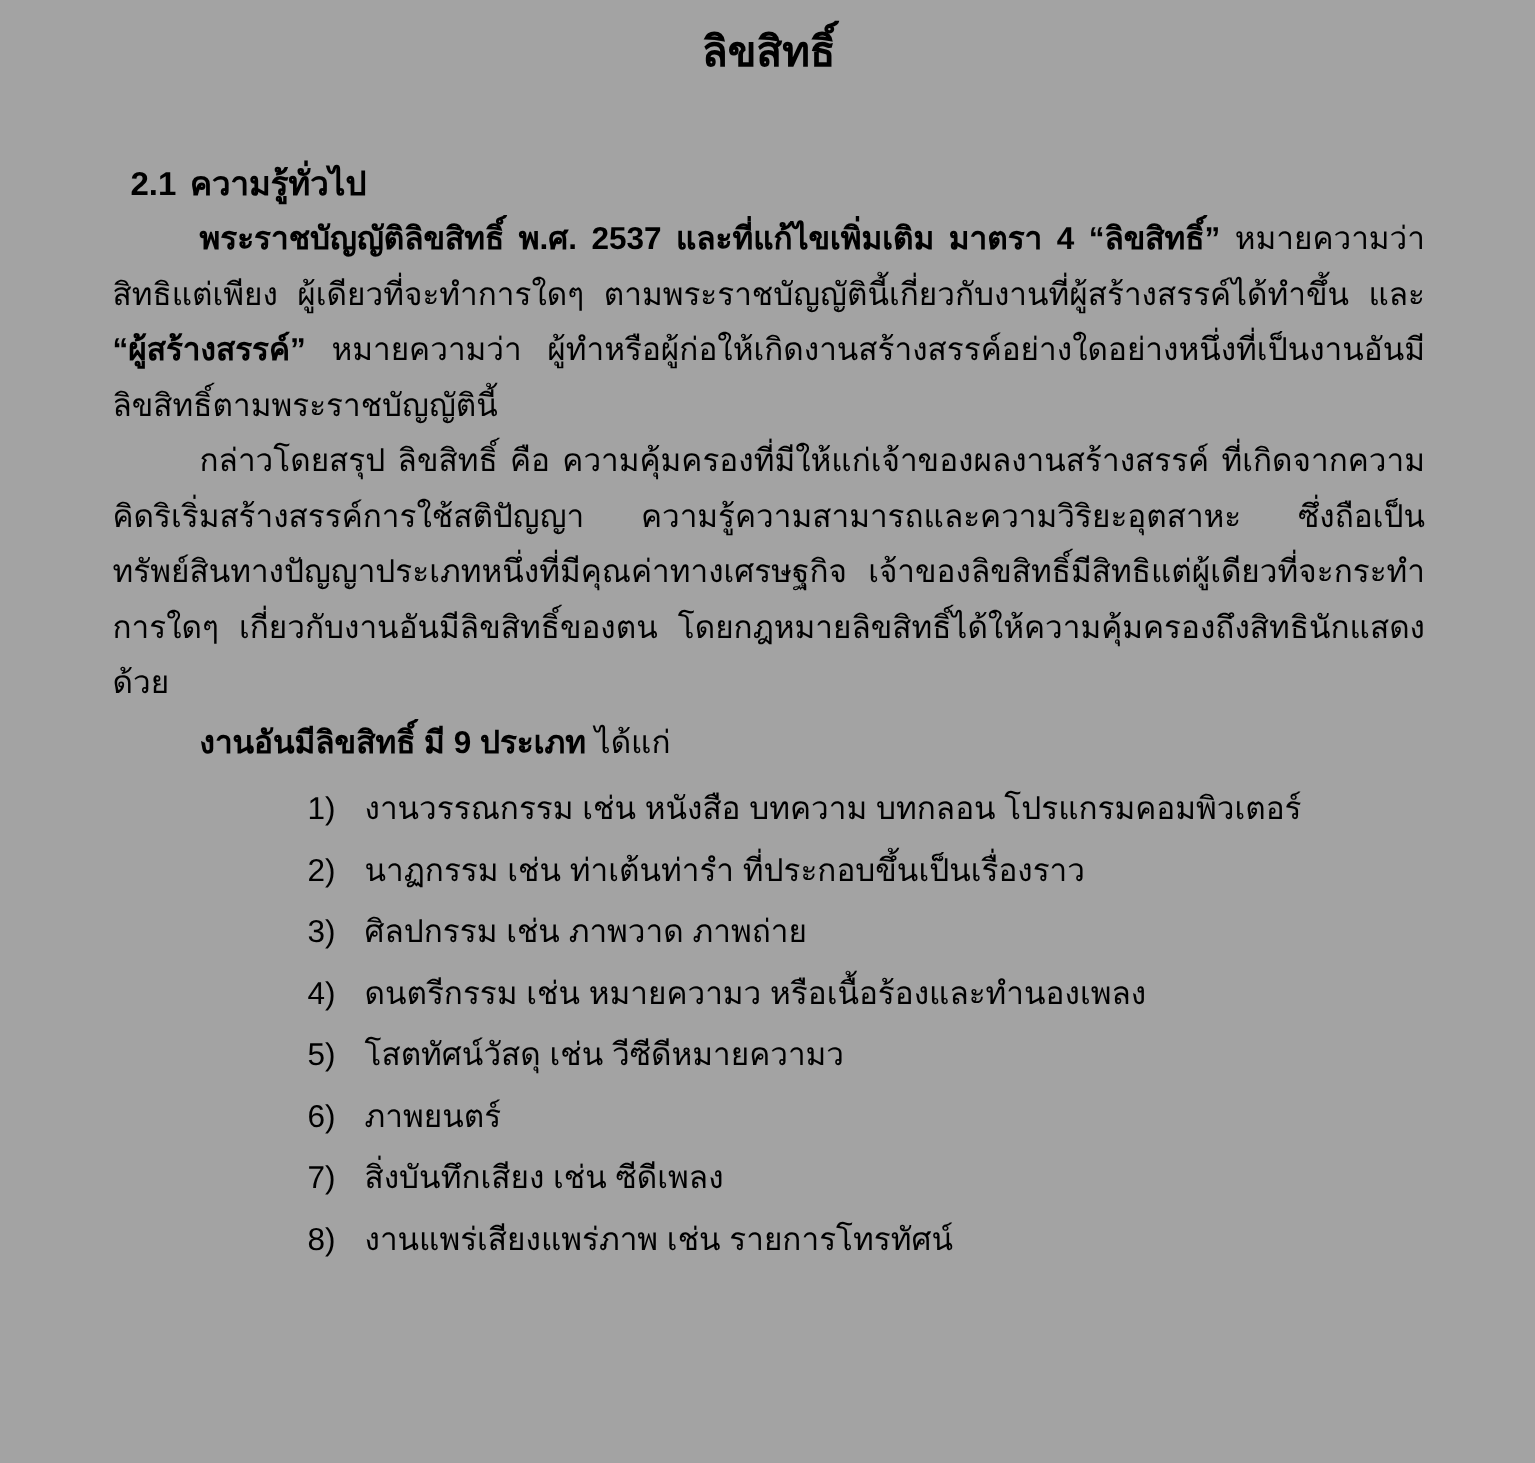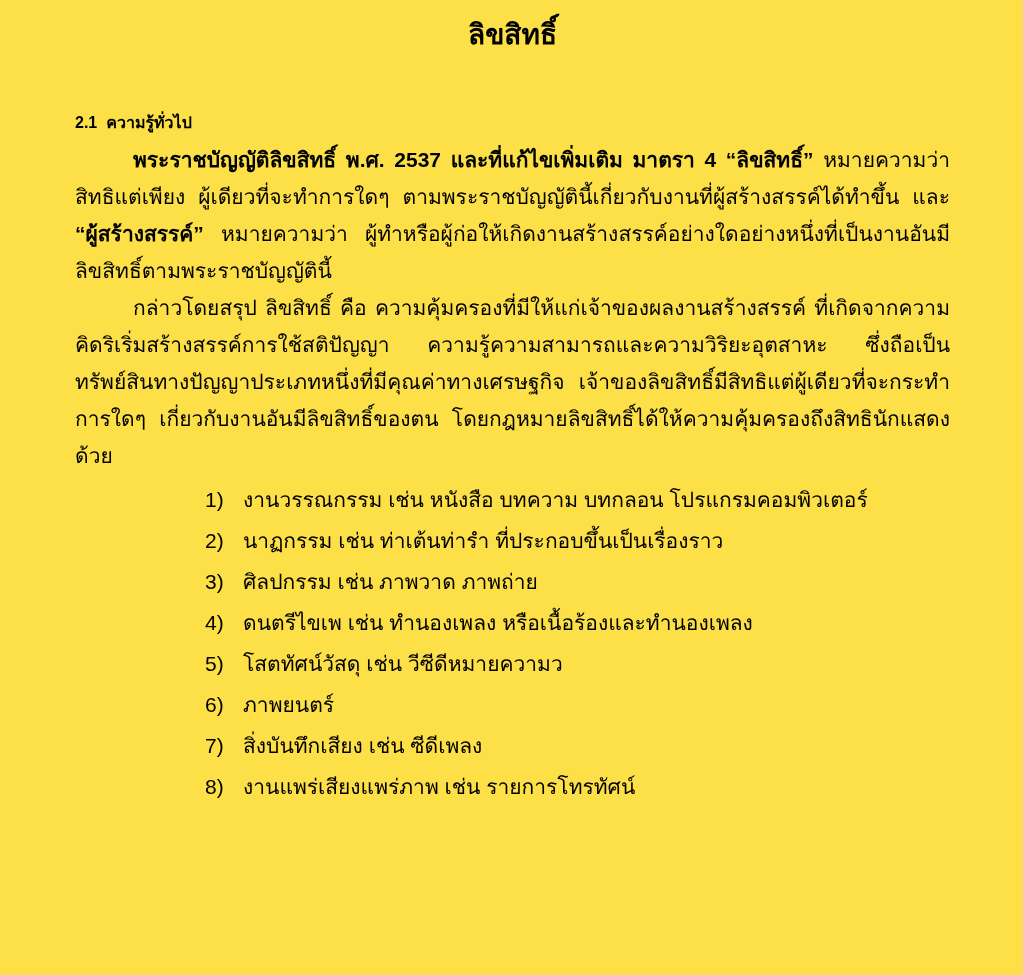--- a/index.html
+++ b/index.html
@@ -5,40 +5,41 @@
   html, body {
     margin: 0;
     padding: 0;
     background: #ffffff;
   }
   .page {
     position: relative;
     width: 1023px;
     height: 975px;
     box-sizing: border-box;
-    background: #fde047;
+    background: #a3a3a3;
     color: #000000;
     padding: 16px 73px 0 75px;
     font-family: "Liberation Sans", sans-serif;
     font-size: 21px;
     line-height: 37px;
     overflow: hidden;
   }
   .doc-title {
     margin: 0;
     text-align: center;
     font-size: 28px;
     line-height: 38px;
     font-weight: 700;
   }
   .section-heading {
     font-weight: 700;
-    font-size: 16px;
+    font-size: 22px;
     line-height: 37px;
     white-space: nowrap;
+    margin-left: 12px;
   }
   .section-heading .sec-num {
     display: inline-block;
     margin-right: 9px;
   }
   .s21-heading { margin-top: 50px; }
   .s22-heading { margin-top: 54px; }
   .subheading {
     margin-left: 58px;
     font-weight: 700;
@@ -83,37 +84,38 @@
 
   <div class="section">
     <div class="section-heading s21-heading">
       <span class="sec-num">2.1</span><span>ความรู้ทั่วไป</span>
     </div>
     <p class="para"><span class="b">พระราชบัญญัติลิขสิทธิ์ พ.ศ. 2537 และที่แก้ไขเพิ่มเติม มาตรา 4 “ลิขสิทธิ์”</span><span> หมายความว่า สิทธิแต่เพียง ผู้เดียวที่จะทำการใดๆ ตามพระราชบัญญัตินี้เกี่ยวกับงานที่ผู้สร้างสรรค์ได้ทำขึ้น และ </span><span class="b">“ผู้สร้างสรรค์”</span><span> หมายความว่า ผู้ทำหรือผู้ก่อให้เกิดงานสร้างสรรค์อย่างใดอย่างหนึ่งที่เป็นงานอันมีลิขสิทธิ์ตามพระราชบัญญัตินี้</span></p>
     <p class="para">กล่าวโดยสรุป ลิขสิทธิ์ คือ ความคุ้มครองที่มีให้แก่เจ้าของผลงานสร้างสรรค์ ที่เกิดจากความคิดริเริ่มสร้างสรรค์การใช้สติปัญญา ความรู้ความสามารถและความวิริยะอุตสาหะ ซึ่งถือเป็นทรัพย์สินทางปัญญาประเภทหนึ่งที่มีคุณค่าทางเศรษฐกิจ เจ้าของลิขสิทธิ์มีสิทธิแต่ผู้เดียวที่จะกระทำการใดๆ เกี่ยวกับงานอันมีลิขสิทธิ์ของตน โดยกฎหมายลิขสิทธิ์ได้ให้ความคุ้มครองถึงสิทธินักแสดงด้วย</p>
   </div>
 
   <div class="section">
+    <div class="intro-line"><span class="b">งานอันมีลิขสิทธิ์ มี 9 ประเภท</span><span> ได้แก่</span></div>
 
     <div class="type-list">
       <div class="type-item">
         <span class="num">1)</span>
         <span class="itext">งานวรรณกรรม เช่น หนังสือ บทความ บทกลอน โปรแกรมคอมพิวเตอร์</span>
       </div>
       <div class="type-item">
         <span class="num">2)</span>
         <span class="itext">นาฏกรรม เช่น ท่าเต้นท่ารำ ที่ประกอบขึ้นเป็นเรื่องราว</span>
       </div>
       <div class="type-item">
         <span class="num">3)</span>
         <span class="itext">ศิลปกรรม เช่น ภาพวาด ภาพถ่าย</span>
       </div>
       <div class="type-item">
         <span class="num">4)</span>
-        <span class="itext">ดนตรีไขเพ เช่น ทำนองเพลง หรือเนื้อร้องและทำนองเพลง</span>
+        <span class="itext">ดนตรีกรรม เช่น หมายความว หรือเนื้อร้องและทำนองเพลง</span>
       </div>
       <div class="type-item">
         <span class="num">5)</span>
         <span class="itext">โสตทัศน์วัสดุ เช่น วีซีดีหมายความว</span>
       </div>
       <div class="type-item">
         <span class="num">6)</span>
         <span class="itext">ภาพยนตร์</span>
       </div>
       <div class="type-item">

